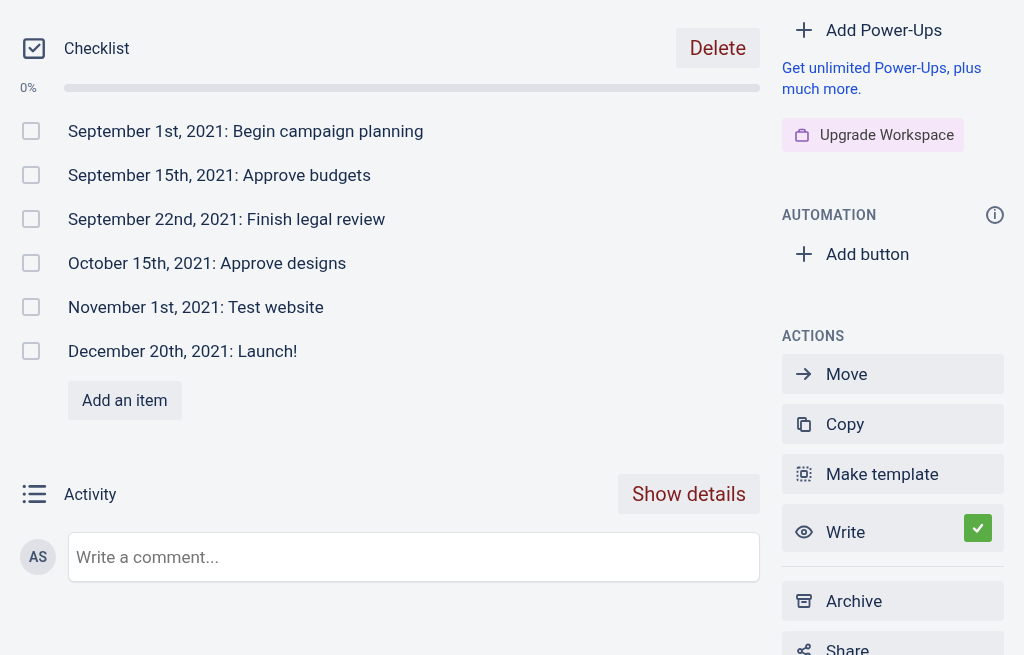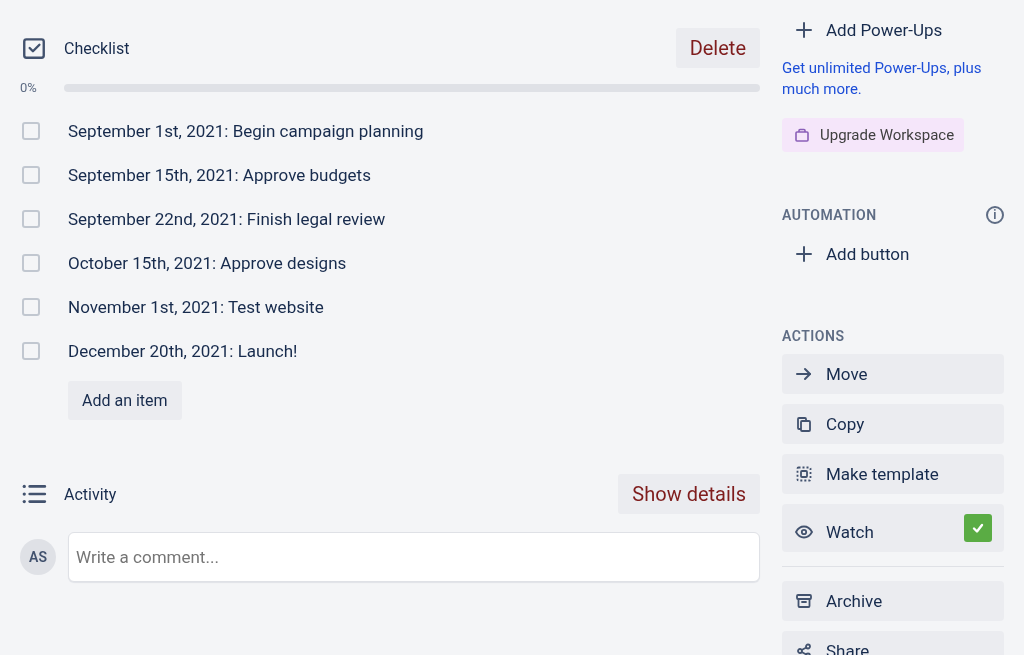--- a/index.html
+++ b/index.html
@@ -367,21 +367,21 @@
       <span>Make template</span>
     </button>
 
     <button class="side-btn filled">
       <span class="side-btn-icon">
         <svg width="20" height="18" viewBox="0 0 20 18" fill="none" stroke="#42526e" stroke-width="1.8">
             <path d="M2 9s3-5.5 8-5.5S18 9 18 9s-3 5.5-8 5.5S2 9 2 9z"></path>
             <circle cx="10" cy="9" r="2.2"></circle>
           </svg>
       </span>
-      <span>Watch</span>
+      <span>Write</span>
       <span class="watch-badge">
         <svg width="14" height="14" viewBox="0 0 14 14" fill="none" stroke="#fff" stroke-width="2.4" stroke-linecap="round" stroke-linejoin="round">
             <polyline points="3,7.5 6,10.5 11,4"></polyline>
           </svg>
       </span>
     </button>
 
     <div class="divider"></div>
 
     <button class="side-btn filled">

